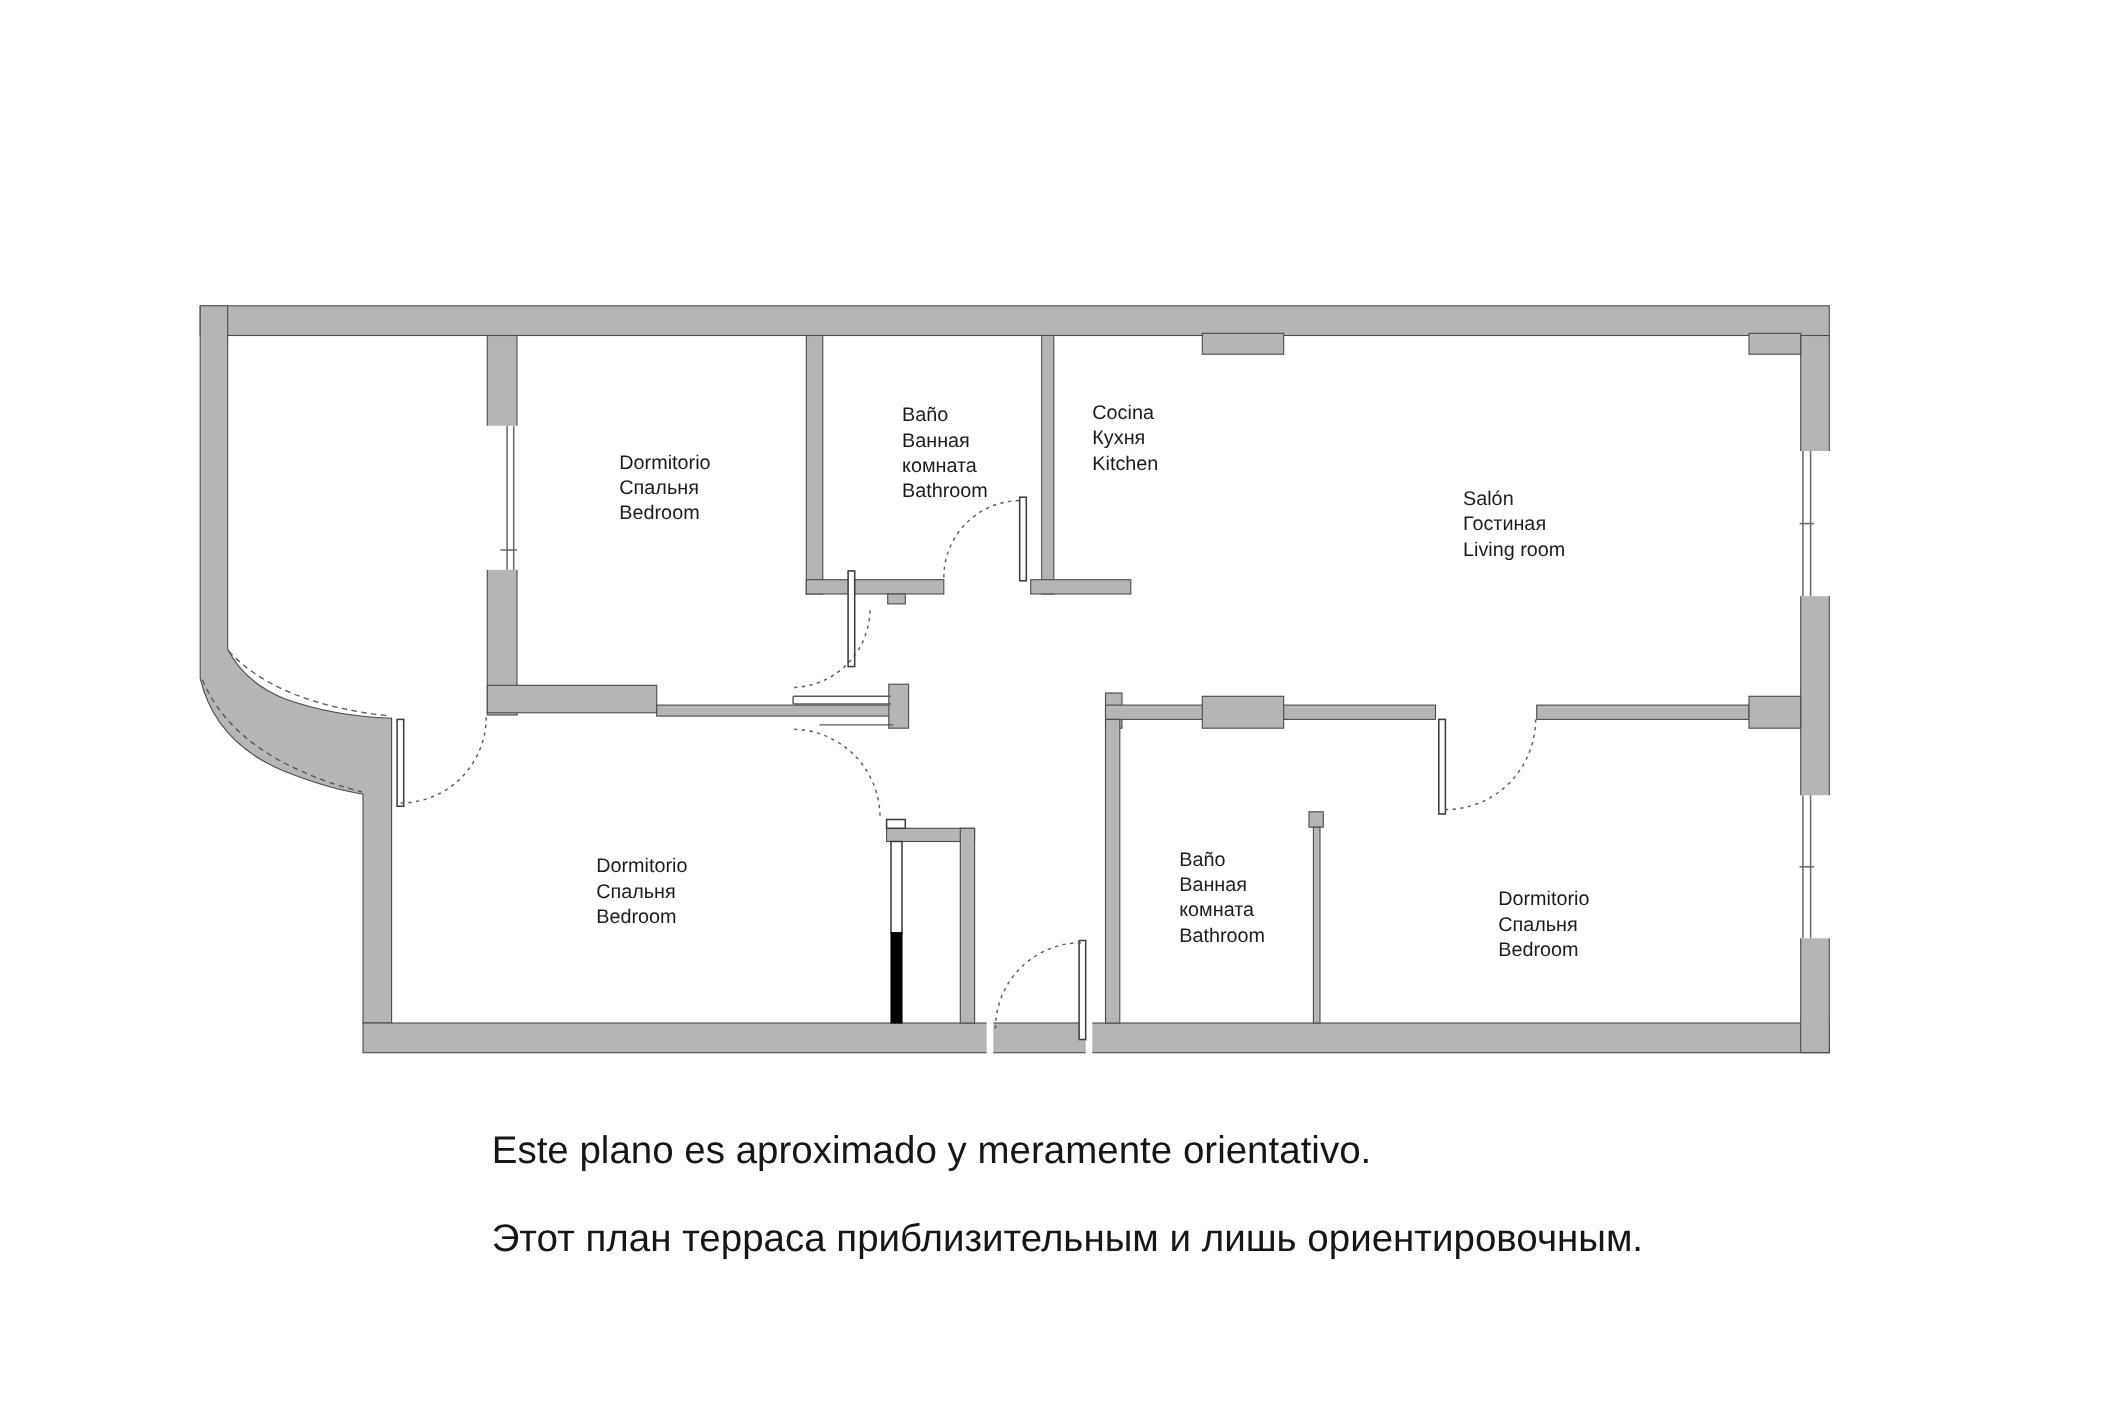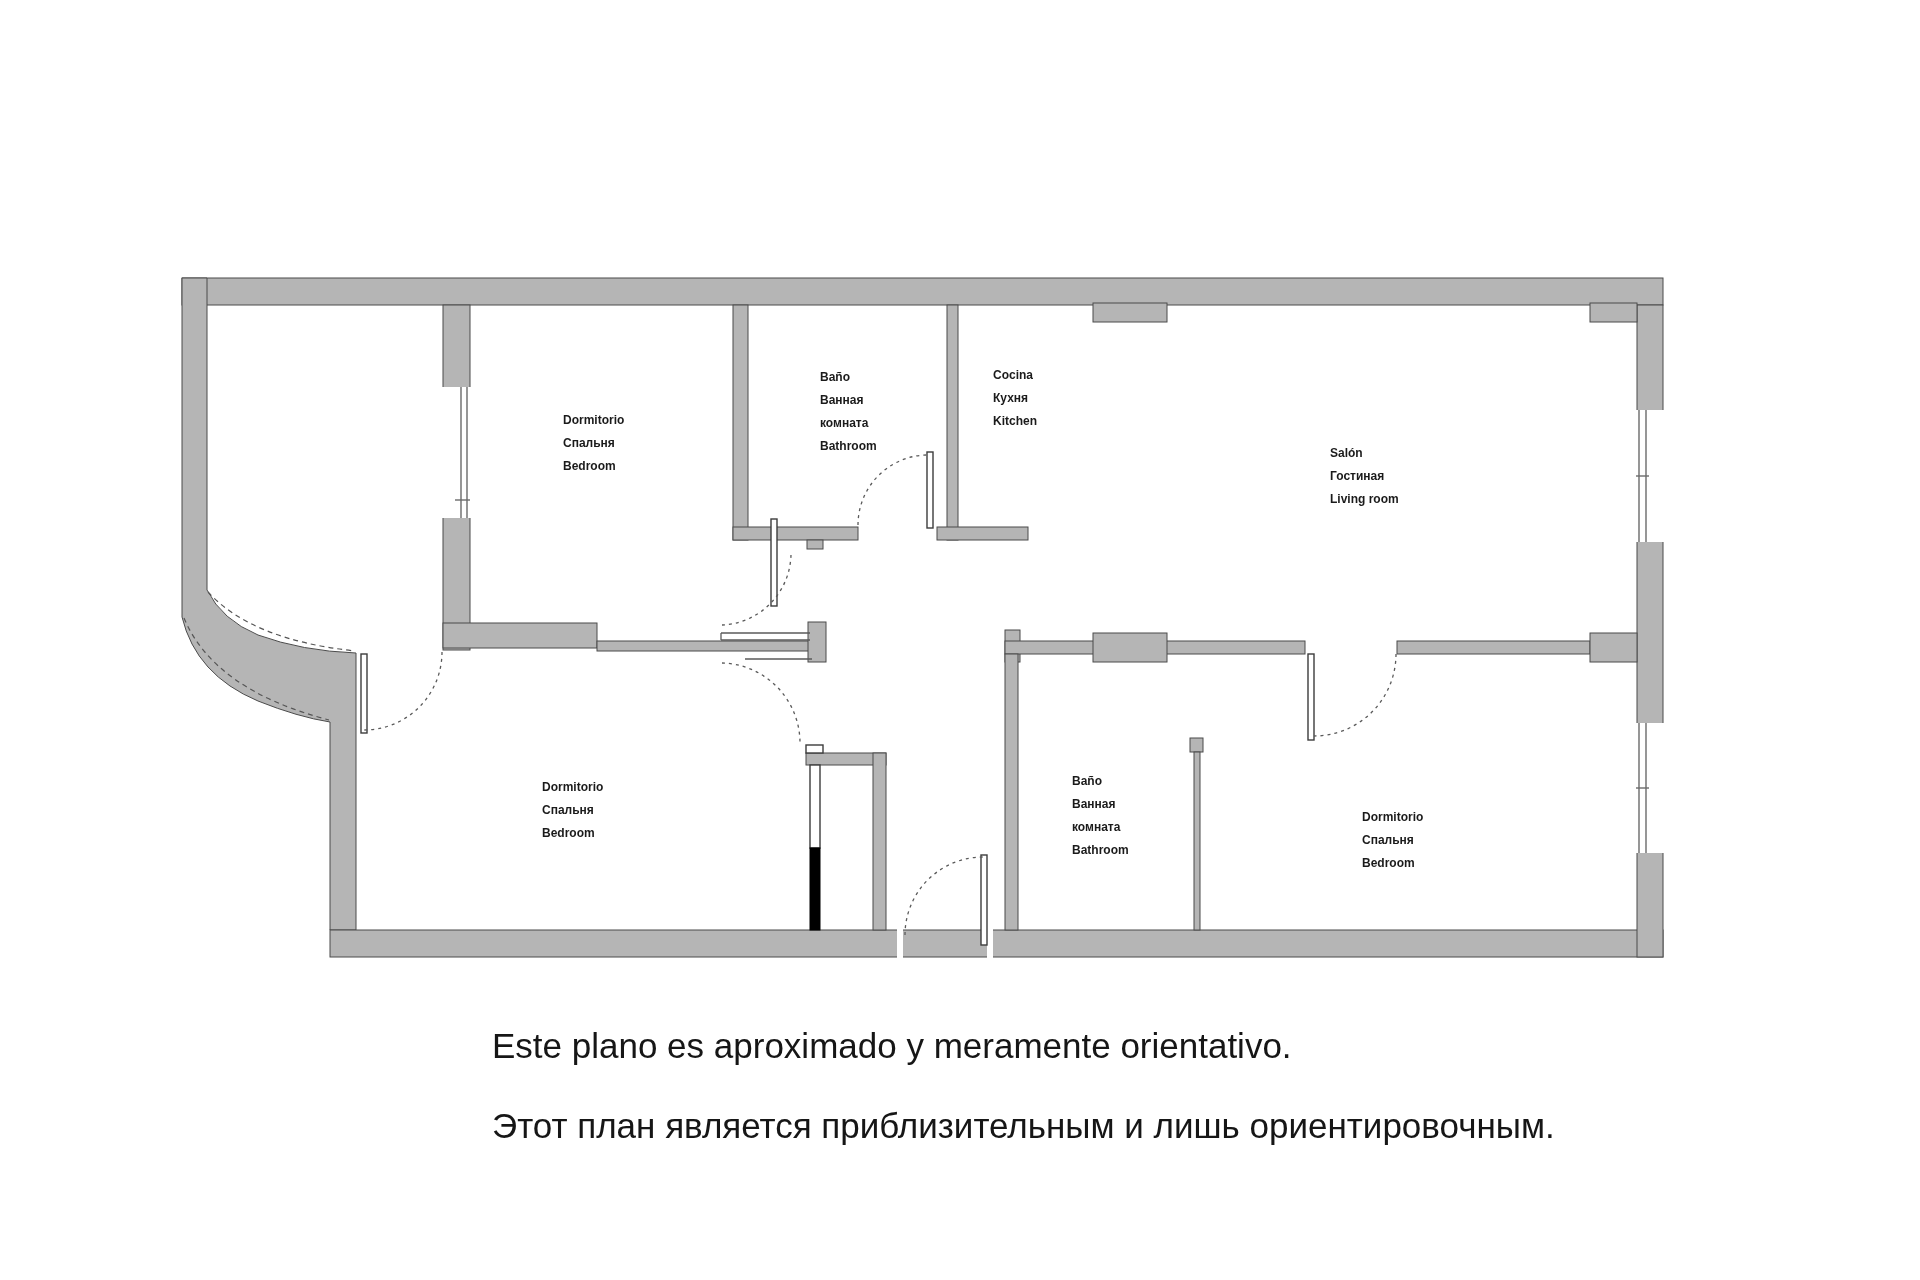--- a/index.html
+++ b/index.html
@@ -11,24 +11,24 @@
           font-family:"Liberation Sans",sans-serif;overflow:hidden;}
   .plan-svg{position:absolute;left:0;top:0;}
   .wall{fill:var(--wall_fill);stroke:var(--wall_stroke);stroke-width:1;}
   .opening{fill:#ffffff;stroke:none;}
   .winline{stroke:#6a6a6a;stroke-width:1.4;fill:none;}
   .leaf{fill:#ffffff;stroke:#3c3c3c;stroke-width:1.4;}
   .arc{fill:none;stroke:#5a5a5a;stroke-width:1.3;stroke-dasharray:3 4;}
   .curve-dash{fill:none;stroke:#555;stroke-width:1.2;stroke-dasharray:5 4;}
   .thinline{stroke:#5a5a5a;stroke-width:1.3;fill:none;}
   .blackleaf{fill:var(--door_black);stroke:var(--door_black);}
-  .room-label{position:absolute;font-weight:bold;font-size:12px;line-height:23px;
+  .room-label{position:absolute;font-weight:normal;font-size:18px;line-height:23px;
               color:var(--label_text);white-space:pre-line;}
   .caption{position:absolute;font-size:35px;line-height:40px;color:var(--caption_text);
-           white-space:nowrap;margin-left:45px;}
+           white-space:nowrap;}
 </style>
 </head>
 <body>
 
 <div class="canvas">
 
   <svg class="plan-svg" width="1920" height="1280" viewBox="0 0 1920 1280">
 
     <rect class="wall" x="182" y="278" width="1481" height="27"></rect>
 
@@ -131,15 +131,15 @@
 Bedroom</div>
   <div class="room-label" style="left:1072px;top:770px">Baño
 Ванная
 комната
 Bathroom</div>
   <div class="room-label" style="left:1362px;top:806px">Dormitorio
 Спальня
 Bedroom</div>
 
   <div class="caption" style="left:447px;top:1026px">Este plano es aproximado y meramente orientativo.</div>
-  <div class="caption" style="left:447px;top:1106px">Этот план является приблизительным и лишь ориентировочным.</div>
+  <div class="caption" style="left:447px;top:1106px">Этот план терраса приблизительным и лишь ориентировочным.</div>
 
 </div>
 
 </body></html>

